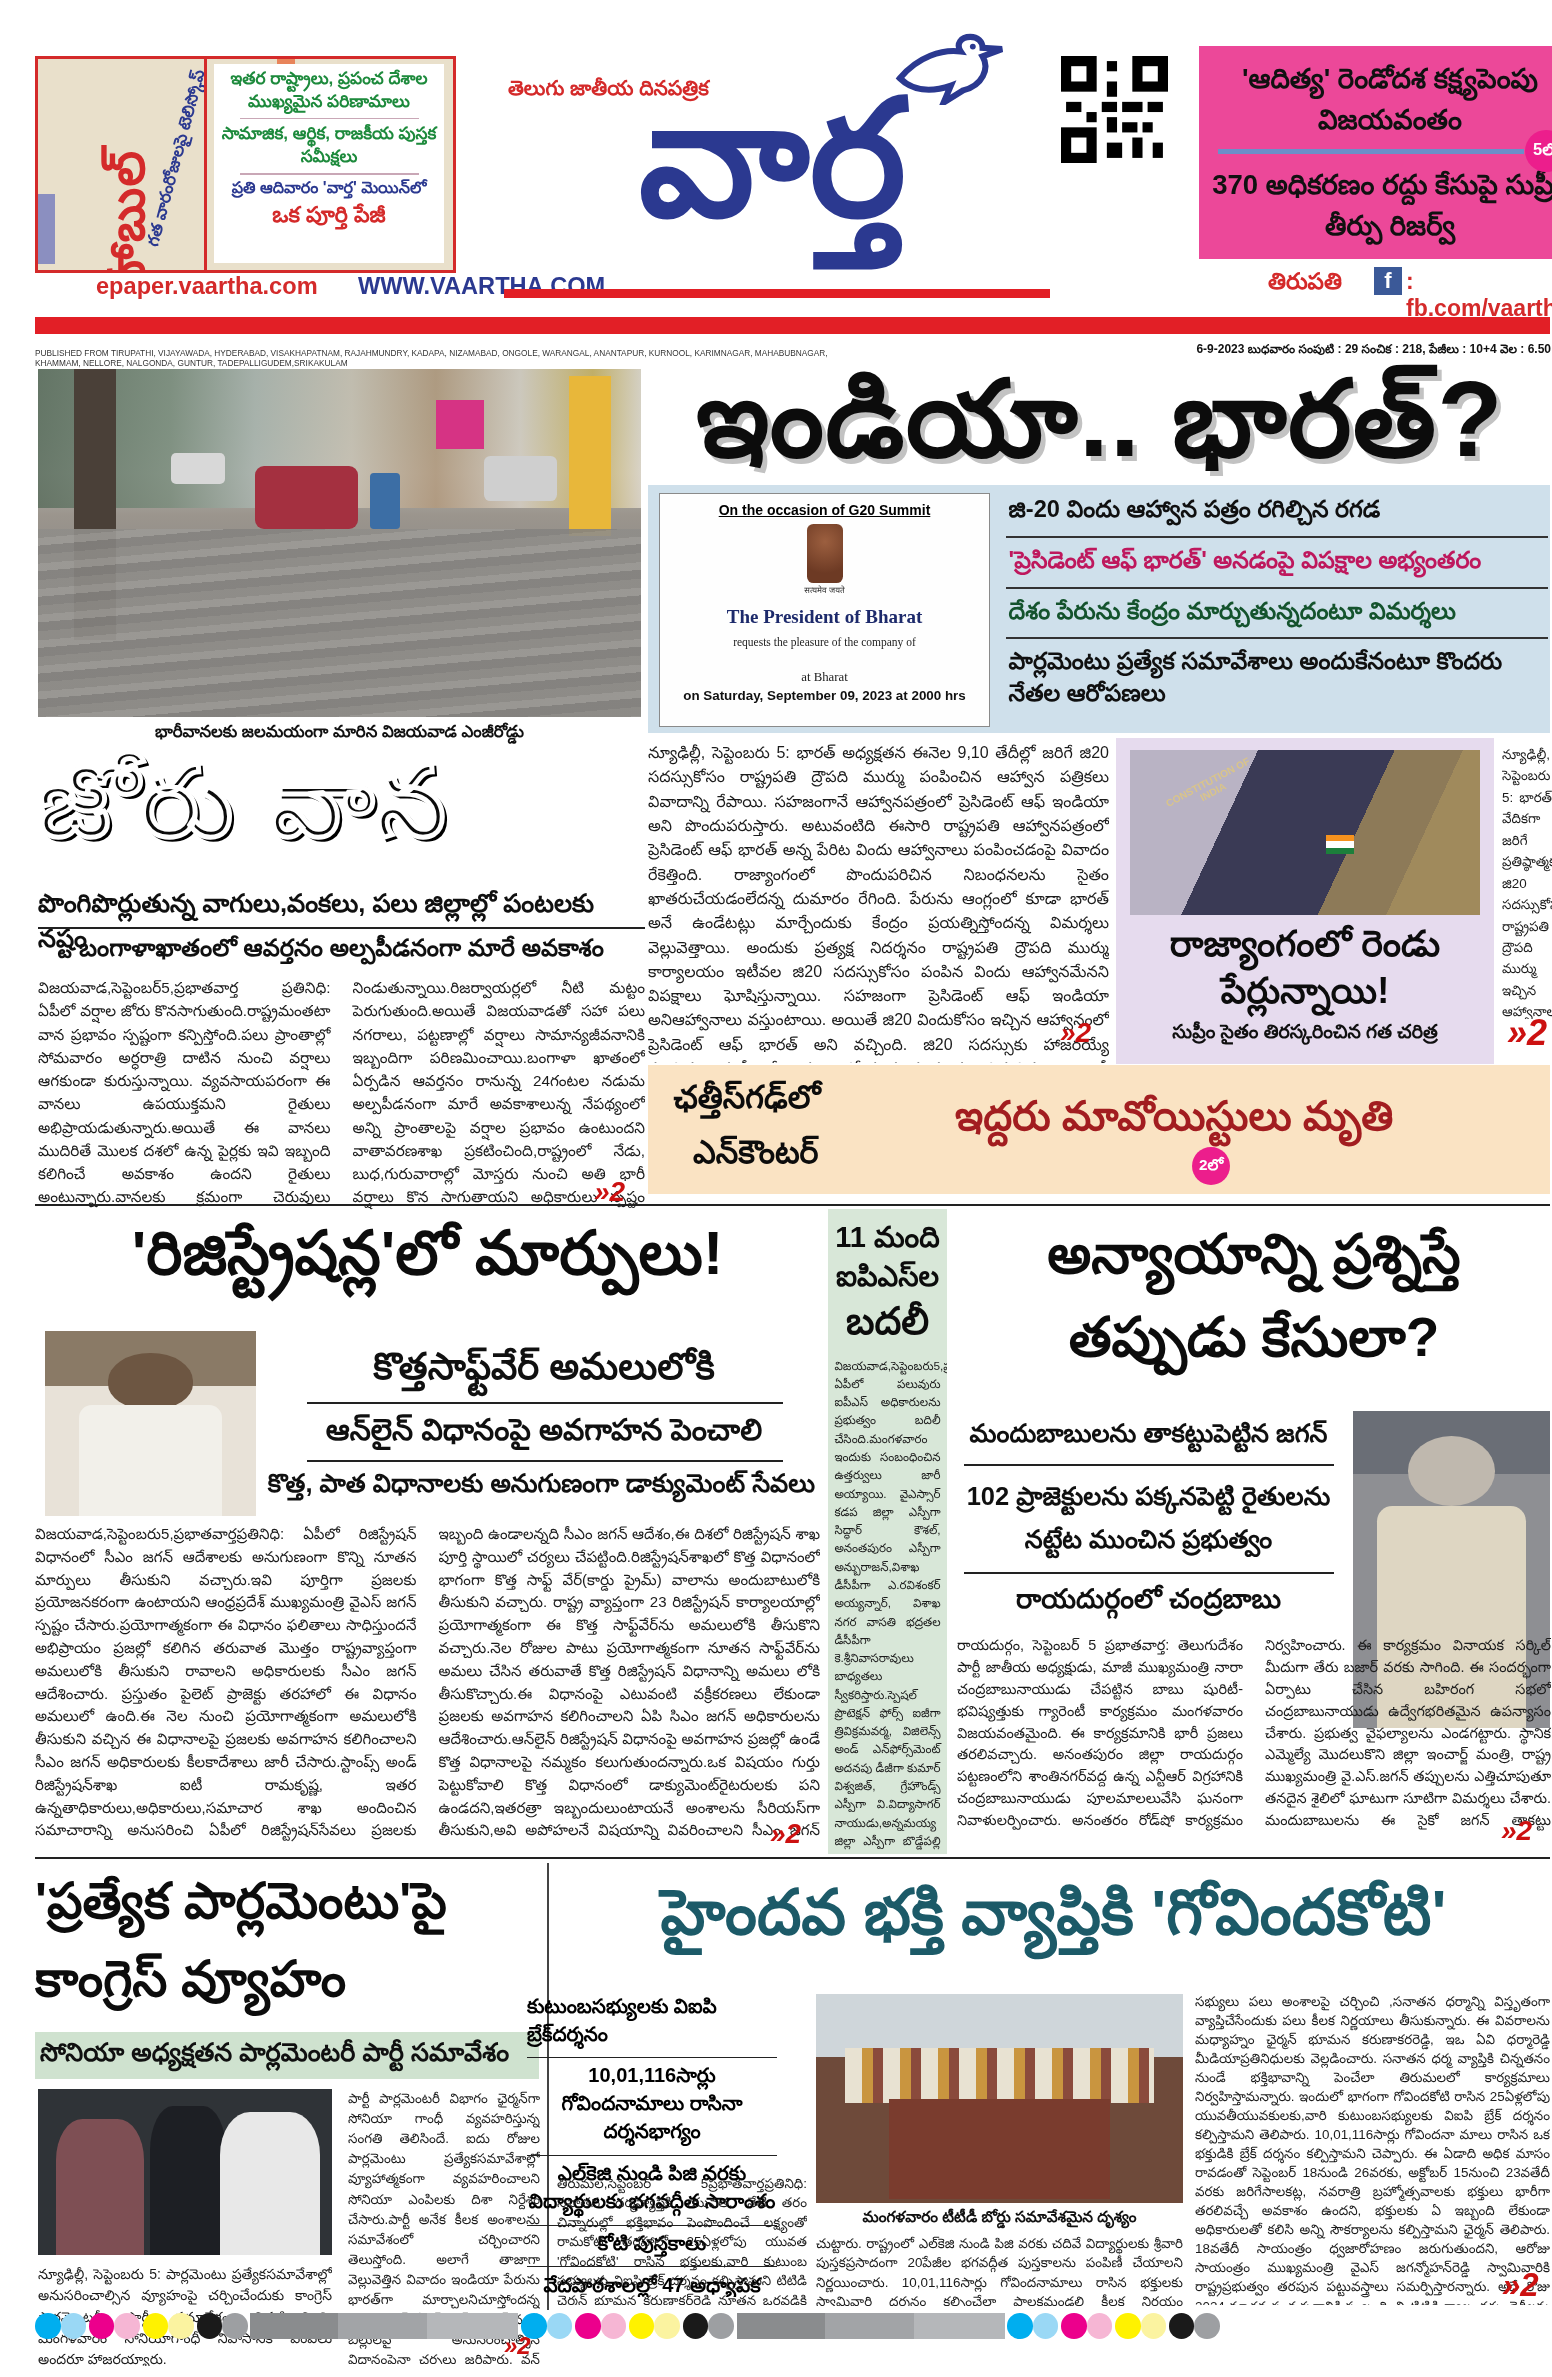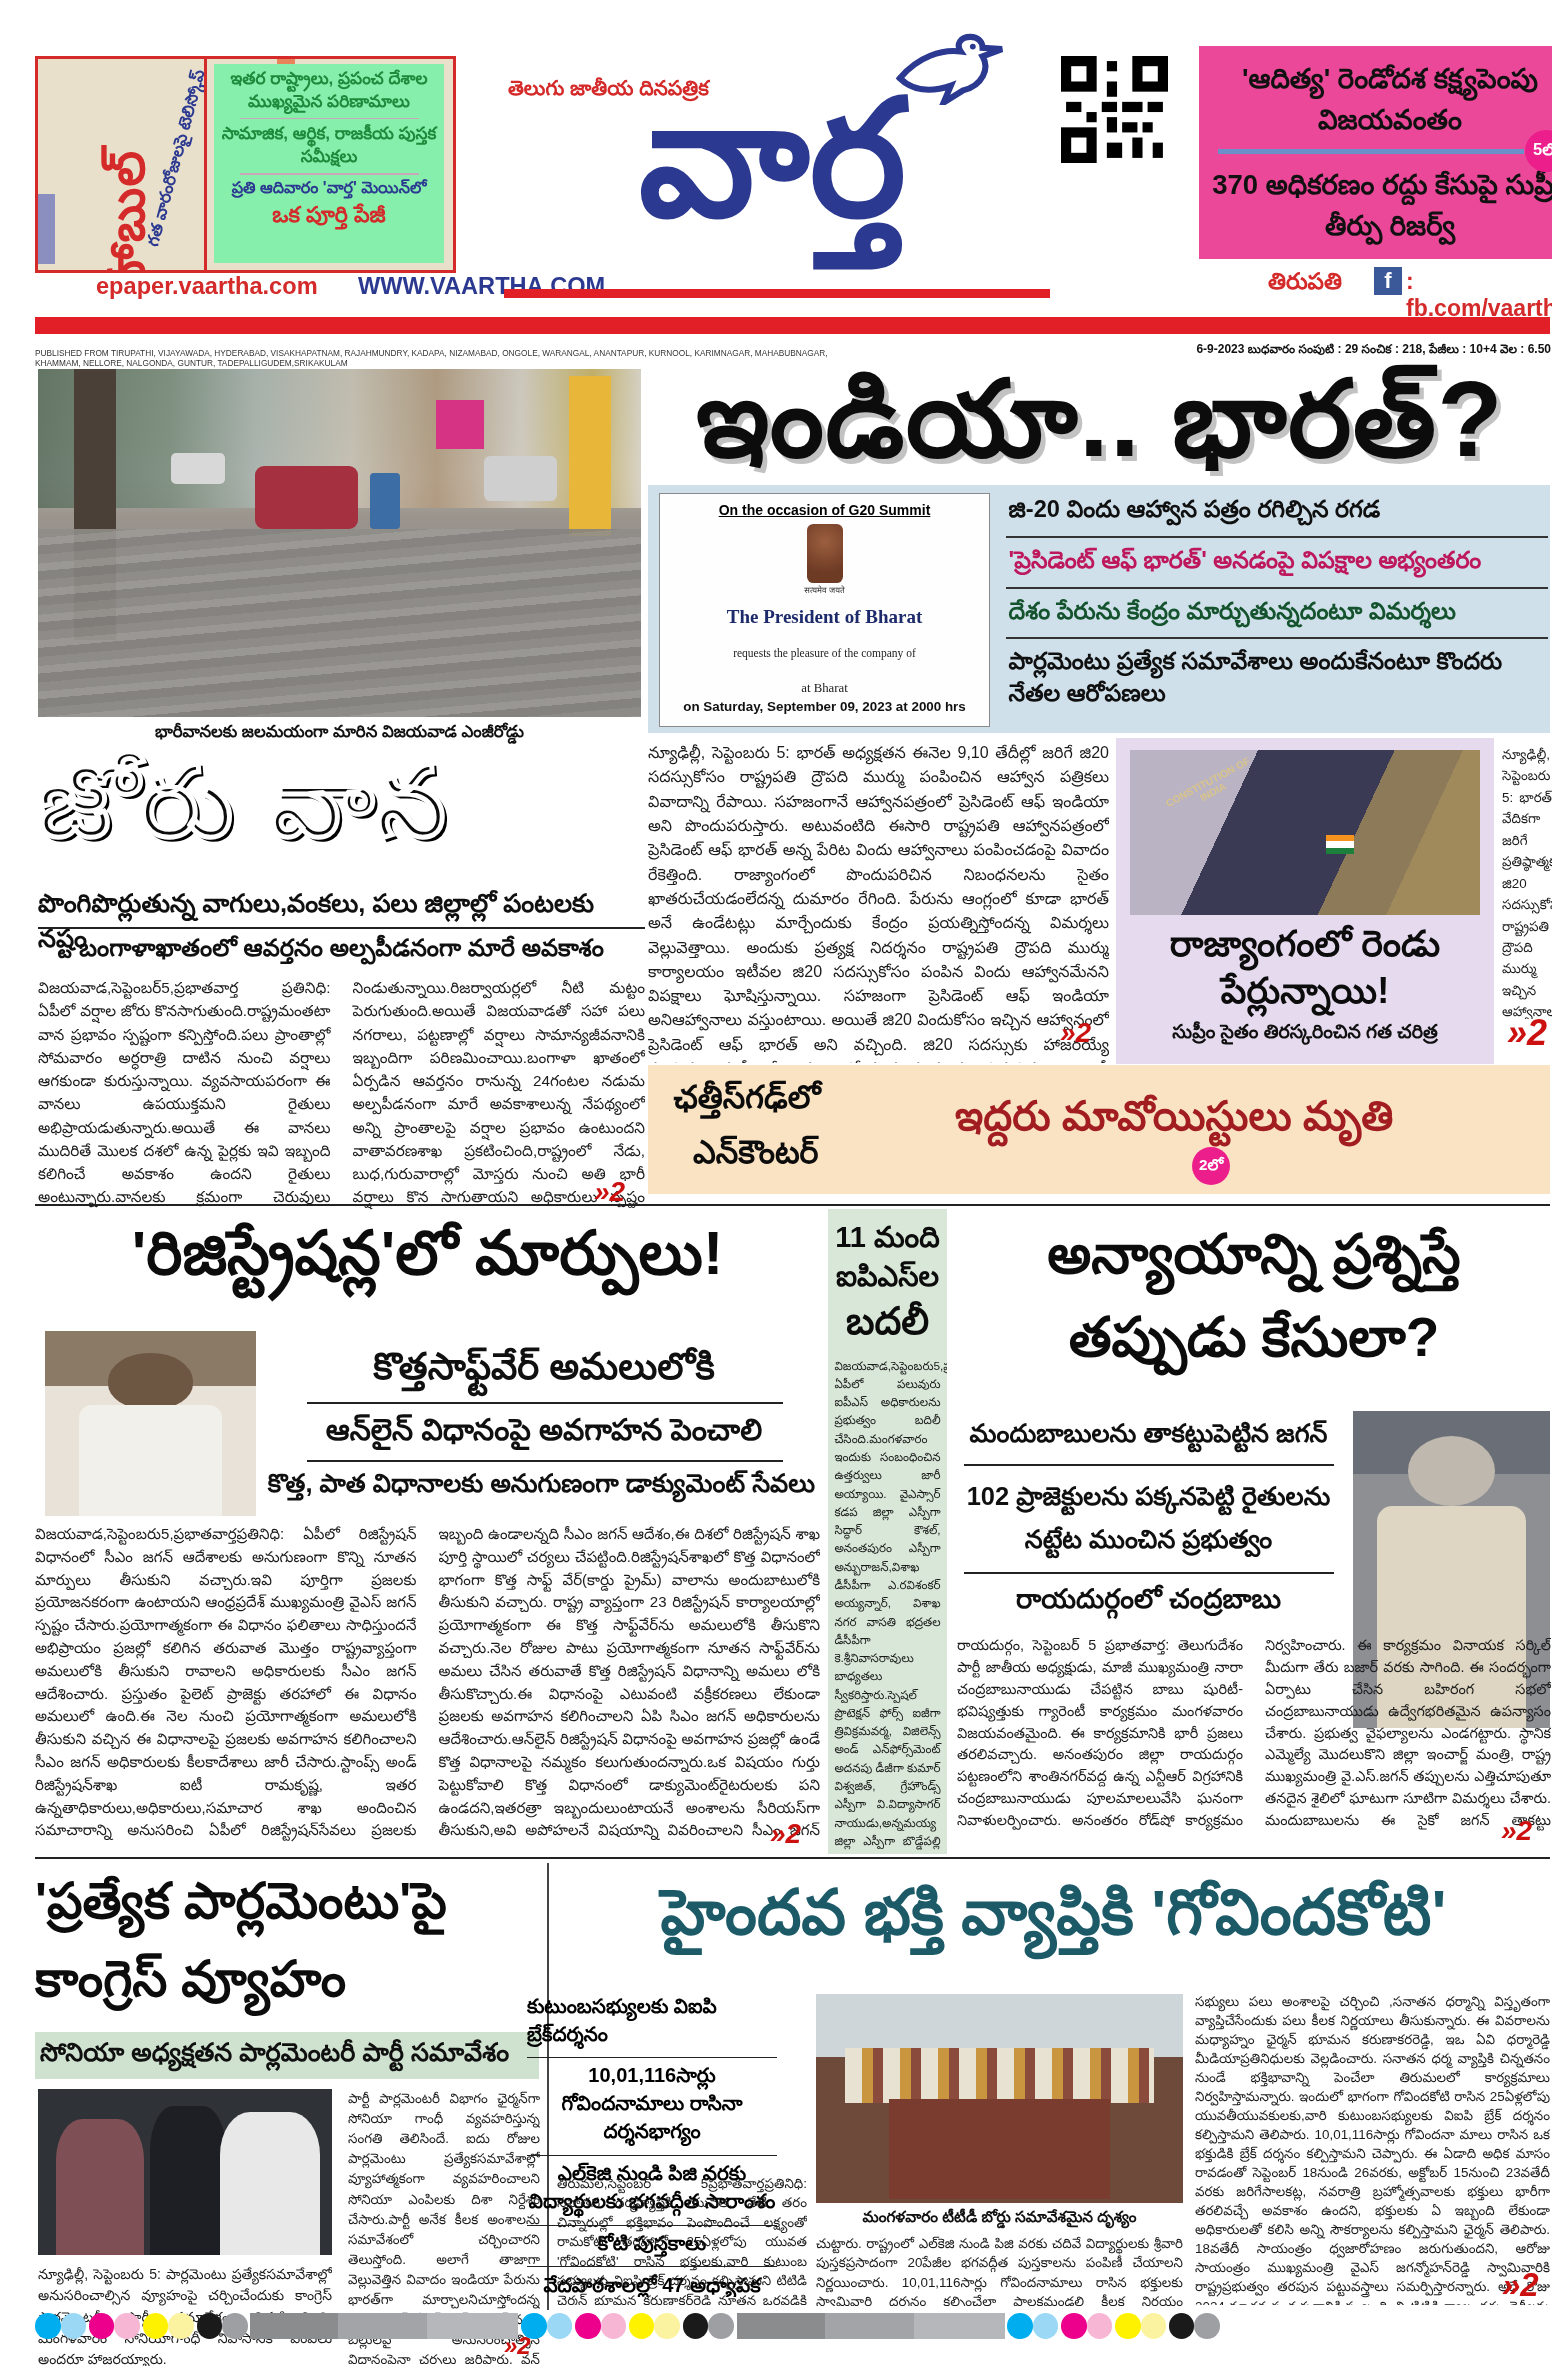--- a/index.html
+++ b/index.html
@@ -24,21 +24,21 @@
 <body>
 
 <div class="page">
 
   <div class="abs ell" style="left:35px;top:56px;width:415px;height:211px;border:3.2px solid #d42a2a;background:#e9e0cb;">
     <div class="abs" style="right:158px;top:0;width:18px;height:57px;background:#e8845a;"></div>
     <div class="abs" style="left:0;bottom:6.4px;width:16.6px;height:70px;background:#8b8fc0;"></div>
     <div class="abs" style="left:-11.5px;top:96px;width:211px;color:#d42a2a;font-weight:900;font-size:50px;transform:rotate(-90deg);transform-origin:center;letter-spacing:1.3px;">హాబుల్</div>
     <div class="abs" style="left:45px;top:83px;width:192px;color:#2b3990;font-weight:700;font-size:16.6px;transform:rotate(-75deg);transform-origin:center;">గత వారంరోజులపై టెలిస్కోప్</div>
     <div class="abs" style="left:166px;top:0;width:2.6px;height:100%;background:#d42a2a;"></div>
-    <div class="abs" style="left:176px;top:5.1px;width:230px;height:199px;background:#86efac;text-align:center;">
+    <div class="abs" style="left:176px;top:5.1px;width:230px;height:199px;background:#ffffff;text-align:center;">
       <div style="color:#1d8a3c;font-weight:800;font-size:17px;line-height:1.35;padding:3.8px 3.8px 0 3.8px;">ఇతర రాష్ట్రాలు, ప్రపంచ దేశాల ముఖ్యమైన పరిణామాలు</div>
       <div style="height:1.9px;background:#c9a7b6;margin:3.8px 25.5px;"></div>
       <div style="color:#1d8a3c;font-weight:800;font-size:17px;line-height:1.35;padding:0 3.8px;">సామాజిక, ఆర్థిక, రాజకీయ పుస్తక సమీక్షలు</div>
       <div style="height:1.9px;background:#c9a7b6;margin:3.8px 25.5px;"></div>
       <div style="color:#2b3990;font-weight:800;font-size:16px;padding:0 2.6px;">ప్రతి ఆదివారం 'వార్త' మెయిన్‌లో</div>
       <div style="color:#d42a2a;font-weight:900;font-size:22px;padding-top:1.3px;">ఒక పూర్తి పేజీ</div>
     </div>
   </div>
 
   <div class="abs" style="left:96px;top:273px;font-size:23.6px;font-weight:900;color:#d42a2a;">epaper.vaartha.com</div>
@@ -106,21 +106,21 @@
   <div class="abs caption" style="left:38px;top:722px;width:603px;font-size:16.6px;">భారీవానలకు జలమయంగా మారిన విజయవాడ ఎంజీరోడ్డు</div>
 
   <div class="abs headline shadowed" style="left:648px;top:363px;width:904px;font-size:107px;line-height:1.05;text-align:center;letter-spacing:1.3px;">ఇండియా.. భారత్?</div>
 
   <div class="abs" style="left:648px;top:485px;width:902px;height:248px;background:#cfe0eb;"></div>
   <div class="abs ell" style="left:659px;top:493px;width:329px;height:232px;background:#fefefe;border:1.3px solid #8a8a8a;text-align:center;">
     <div style="font-size:14px;font-weight:800;text-decoration:underline;margin-top:7.7px;">On the occasion of G20  Summit</div>
     <div style="margin:6.4px auto 1.3px auto;width:36px;height:59px;background:radial-gradient(circle at 50% 30%,#9c5f3f,#6d3a24 70%);border-radius:6.4px;"></div>
     <div style="font-size:8.3px;color:#333;">सत्यमेव जयते</div>
     <div style="font-family:'Liberation Serif',serif;font-size:19px;font-weight:900;color:#1d2a6b;margin-top:10.2px;">The President of Bharat</div>
-    <div style="font-family:'Liberation Serif',serif;font-size:11.5px;color:#222;margin-top:19px;">requests the pleasure of the company of</div>
+    <div style="font-family:'Liberation Serif',serif;font-size:11.5px;color:#222;margin-top:8px;">requests the pleasure of the company of</div>
     <div style="font-family:'Liberation Serif',serif;font-size:12.8px;color:#222;margin-top:22px;">at Bharat</div>
     <div style="font-size:13.4px;font-weight:800;color:#111;margin-top:3.8px;">on Saturday,  September 09, 2023 at 2000 hrs</div>
   </div>
   <div class="abs" style="left:1006px;top:490px;width:542px;height:240px;">
     <div style="font-size:23.6px;font-weight:800;color:#101010;padding:6.4px 2.6px 7.7px 2.6px;border-bottom:2.6px double #333;">జి-20 విందు ఆహ్వాన పత్రం రగిల్చిన రగడ</div>
     <div style="font-size:23.6px;font-weight:800;color:#be185d;padding:9px 2.6px 7.7px 2.6px;border-bottom:2.6px double #333;">'ప్రెసిడెంట్ ఆఫ్ భారత్' అనడంపై విపక్షాల అభ్యంతరం</div>
     <div style="font-size:23.6px;font-weight:800;color:#14532d;padding:9px 2.6px 7.7px 2.6px;border-bottom:2.6px double #333;">దేశం పేరును కేంద్రం మార్చుతున్నదంటూ విమర్శలు</div>
     <div style="font-size:23.6px;font-weight:800;color:#101010;padding:9px 2.6px 0 2.6px;">పార్లమెంటు ప్రత్యేక సమావేశాలు అందుకేనంటూ కొందరు నేతల ఆరోపణలు</div>
   </div>
 

